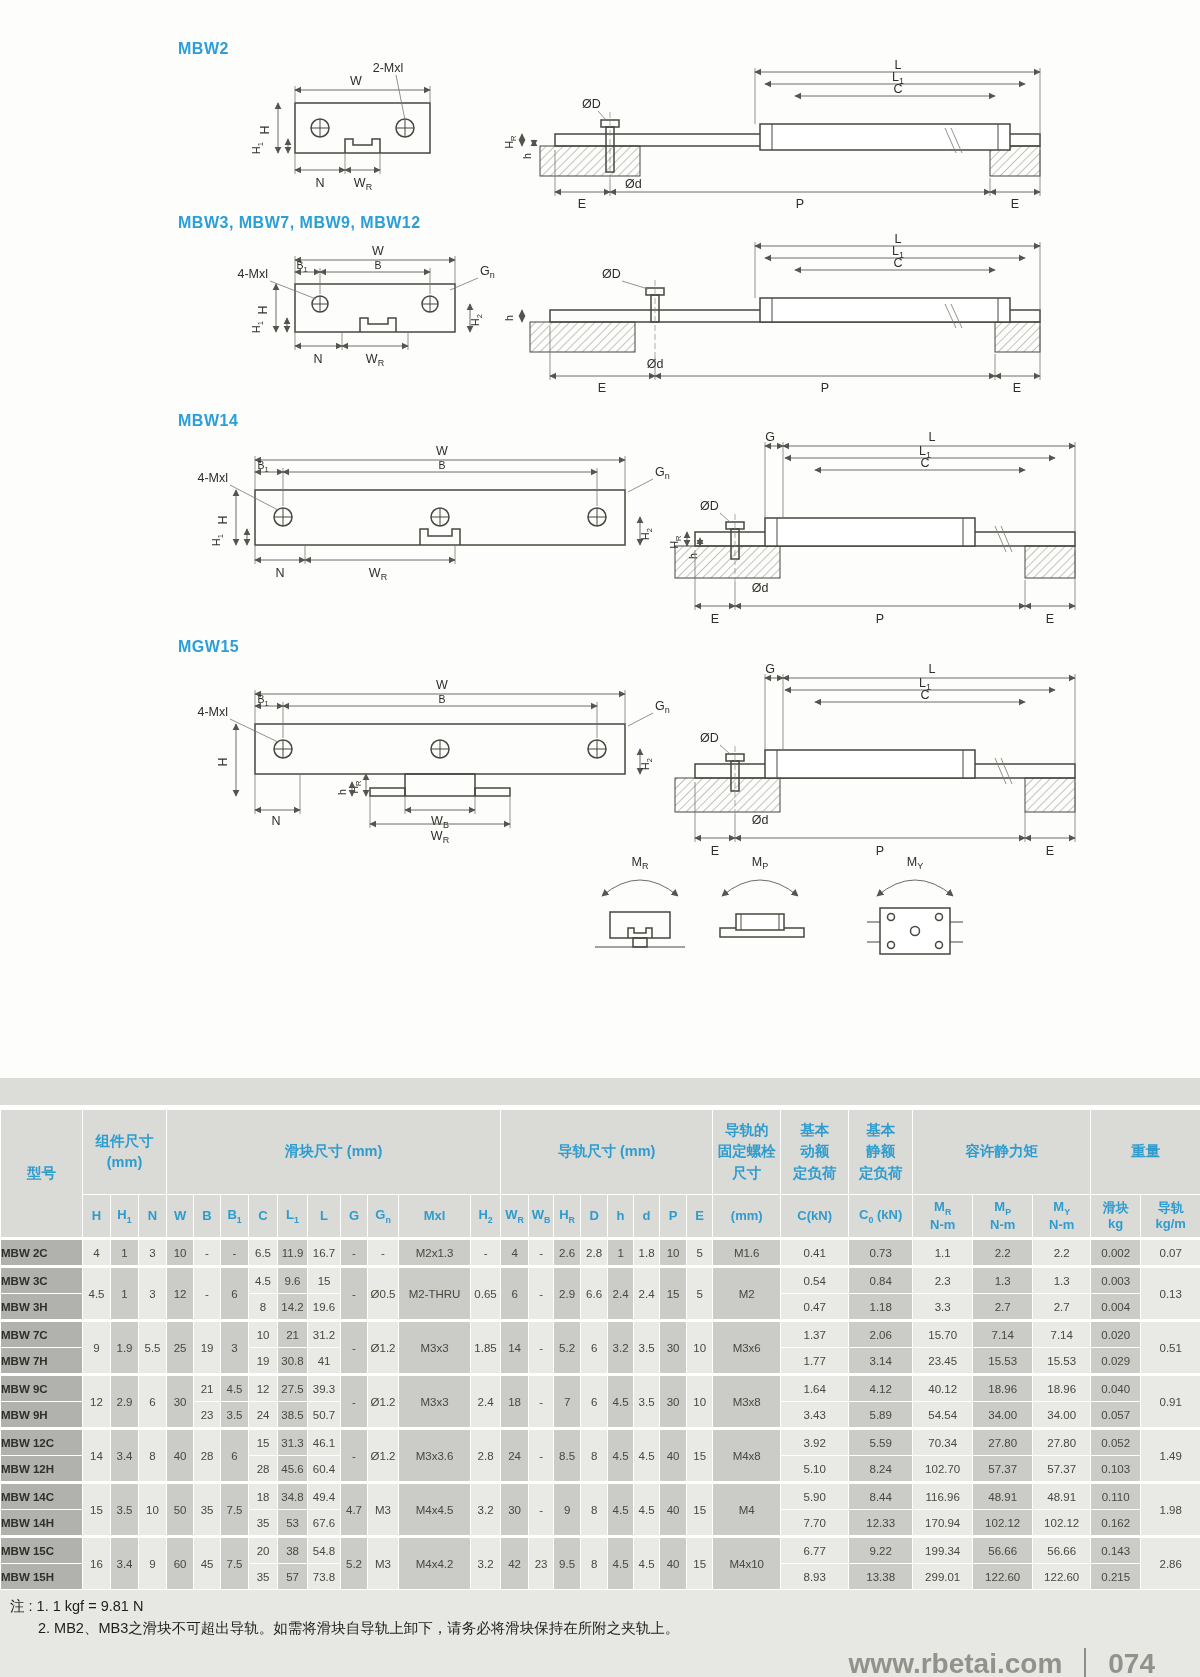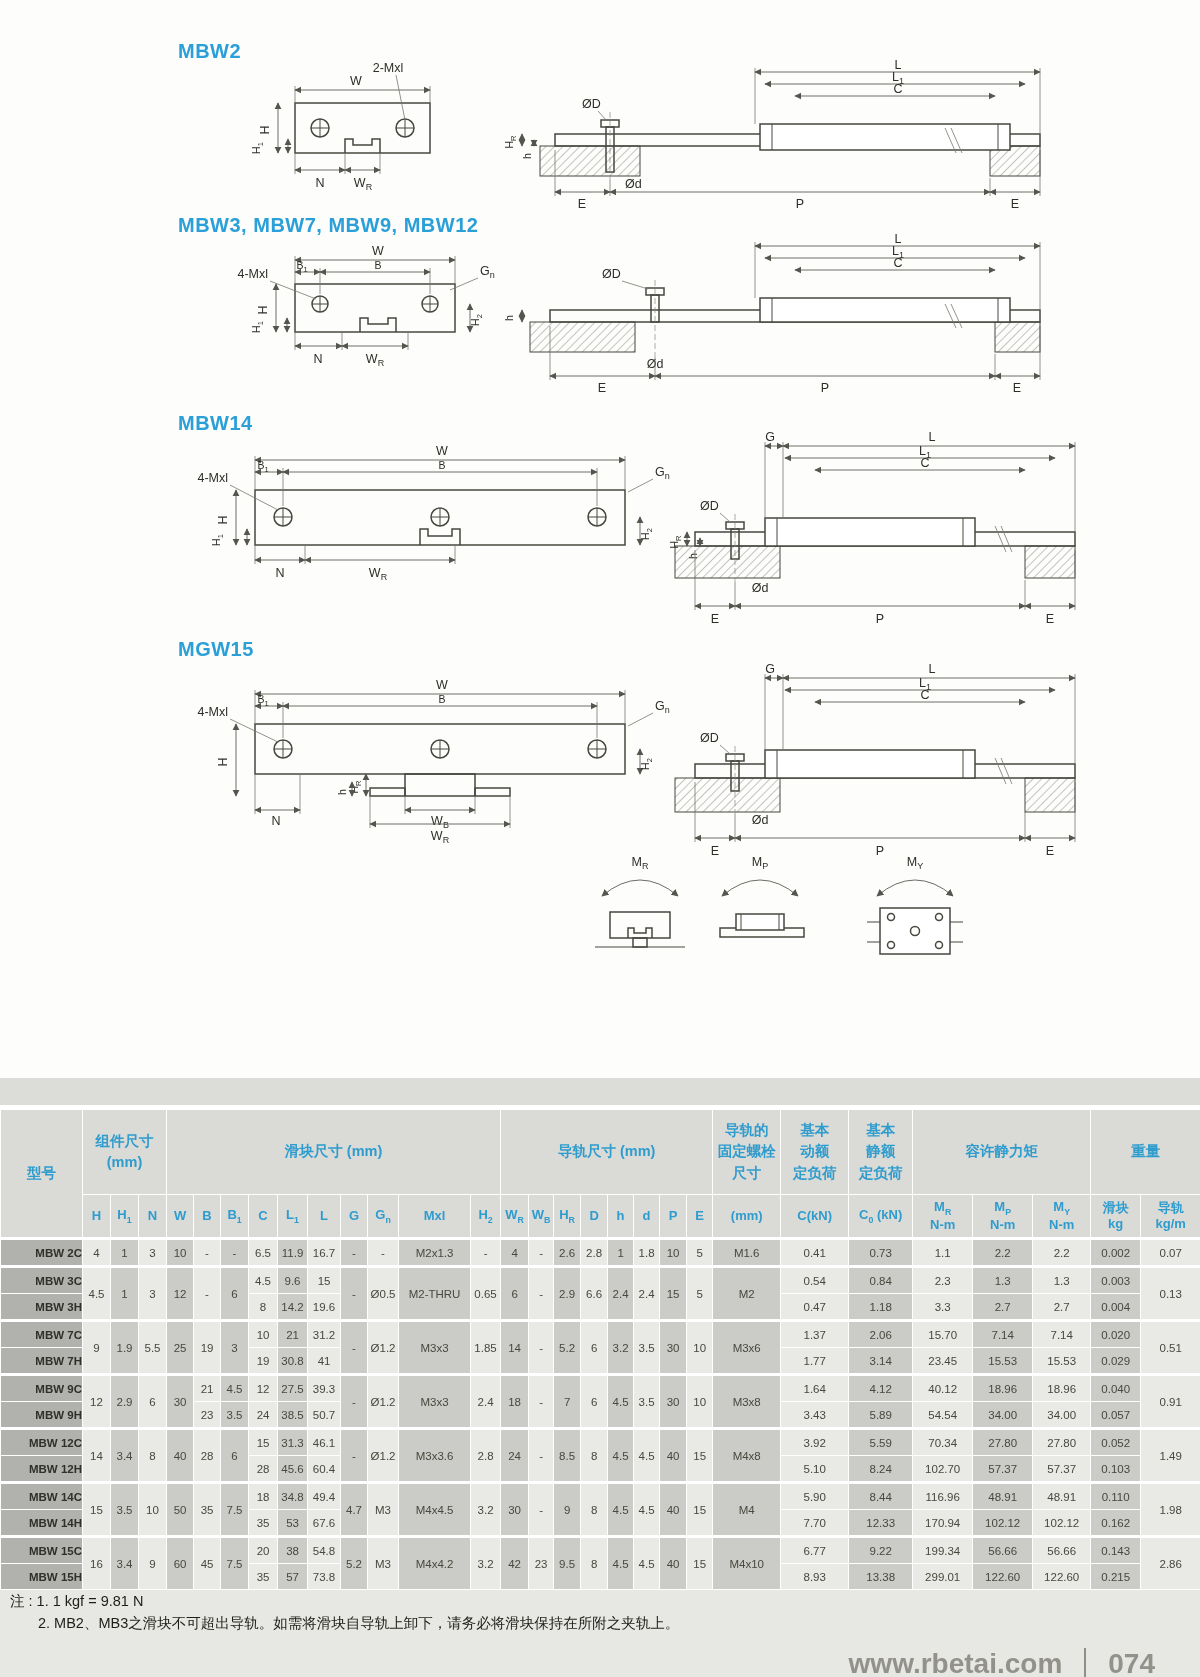--- a/index.html
+++ b/index.html
@@ -1,18 +1,18 @@
 <!DOCTYPE html>
 <html><head>
 <meta charset="utf-8">
 <style>
   html,body{margin:0;padding:0;background:#fff}
   .page{position:relative;width:1200px;height:1677px;background:#fdfdfc;overflow:hidden;
         font-family:"Liberation Sans","DejaVu Sans",sans-serif}
-  .dw-title{position:absolute;margin:0;color:#2a9fd8;font-size:20px;font-weight:bold;letter-spacing:.5px}
+  .dw-title{position:absolute;margin:0;color:#2a9fd8;font-size:16px;font-weight:bold;letter-spacing:.5px}
   .dw{position:absolute}
   
   .o{fill:none;stroke:#47473f;stroke-width:1.5}
   .o2{fill:#ffffff;stroke:#47473f;stroke-width:1.5}
   .t{stroke:#47473f;stroke-width:1}
   .x{stroke:#77776f;stroke-width:.8;fill:none}
   .cl{stroke:#88887f;stroke-width:.7;stroke-dasharray:6 3}
   .dim{stroke:#5c5c55;stroke-width:.9;fill:none;marker-start:url(#ar);marker-end:url(#ar)}
   .hl{stroke:#8a8a82;stroke-width:1}
   .lbl{font:12.5px "Liberation Sans","DejaVu Sans",sans-serif;fill:#2e2e28}
@@ -21,27 +21,27 @@
   
   .lower{position:absolute;left:0;top:1078px;width:1200px;height:599px;background:#e7e7e4;overflow:hidden}
   .band{height:27px;background:#dcdcd9;border-bottom:4px solid #fff}
   table.spec{border-collapse:collapse;table-layout:fixed;width:1200px}
   .spec th,.spec td{border:1px solid #fff;text-align:center;vertical-align:middle;padding:0;overflow:hidden}
   .spec th{background:#dadad7;color:#2f9cce;font-weight:bold}
   .hr1 th{font-size:14.5px;line-height:1.45;height:84px}
   .hr2 th{font-size:13px;height:42px;line-height:1.25}
   .hmodel{font-size:15px}
   .spec td{font-size:11.5px;color:#48483f;height:25px}
-  td.model{background:#b1b1ad;color:#30302a;font-weight:bold;text-align:right}
+  td.model{background:#b1b1ad;color:#30302a;font-weight:bold;text-align:left}
   td.lt{background:#e9e9e5}
   td.dk{background:#cbcbc7}
   tbody tr:first-child td{border-top:3px solid #fff}
   tr.grp td{border-top:3px solid #fff}
   sub{font-size:68%}
-  .notes{padding-left:10px;font-size:14.5px;color:#1f1f19;line-height:1.55}
+  .notes{margin-top:5px;padding-left:10px;font-size:14.5px;color:#1f1f19;line-height:1.55}
   .ind{padding-left:28px}
   .footer{position:absolute;right:45px;top:570px;display:flex;align-items:flex-start;gap:22px;
           color:#92928a;font-size:28px;font-weight:bold}
   .bar{width:2px;height:48px;background:#8f8f87;display:inline-block}
 </style>
 </head>
 <body>
 
 <div class="page">
 

